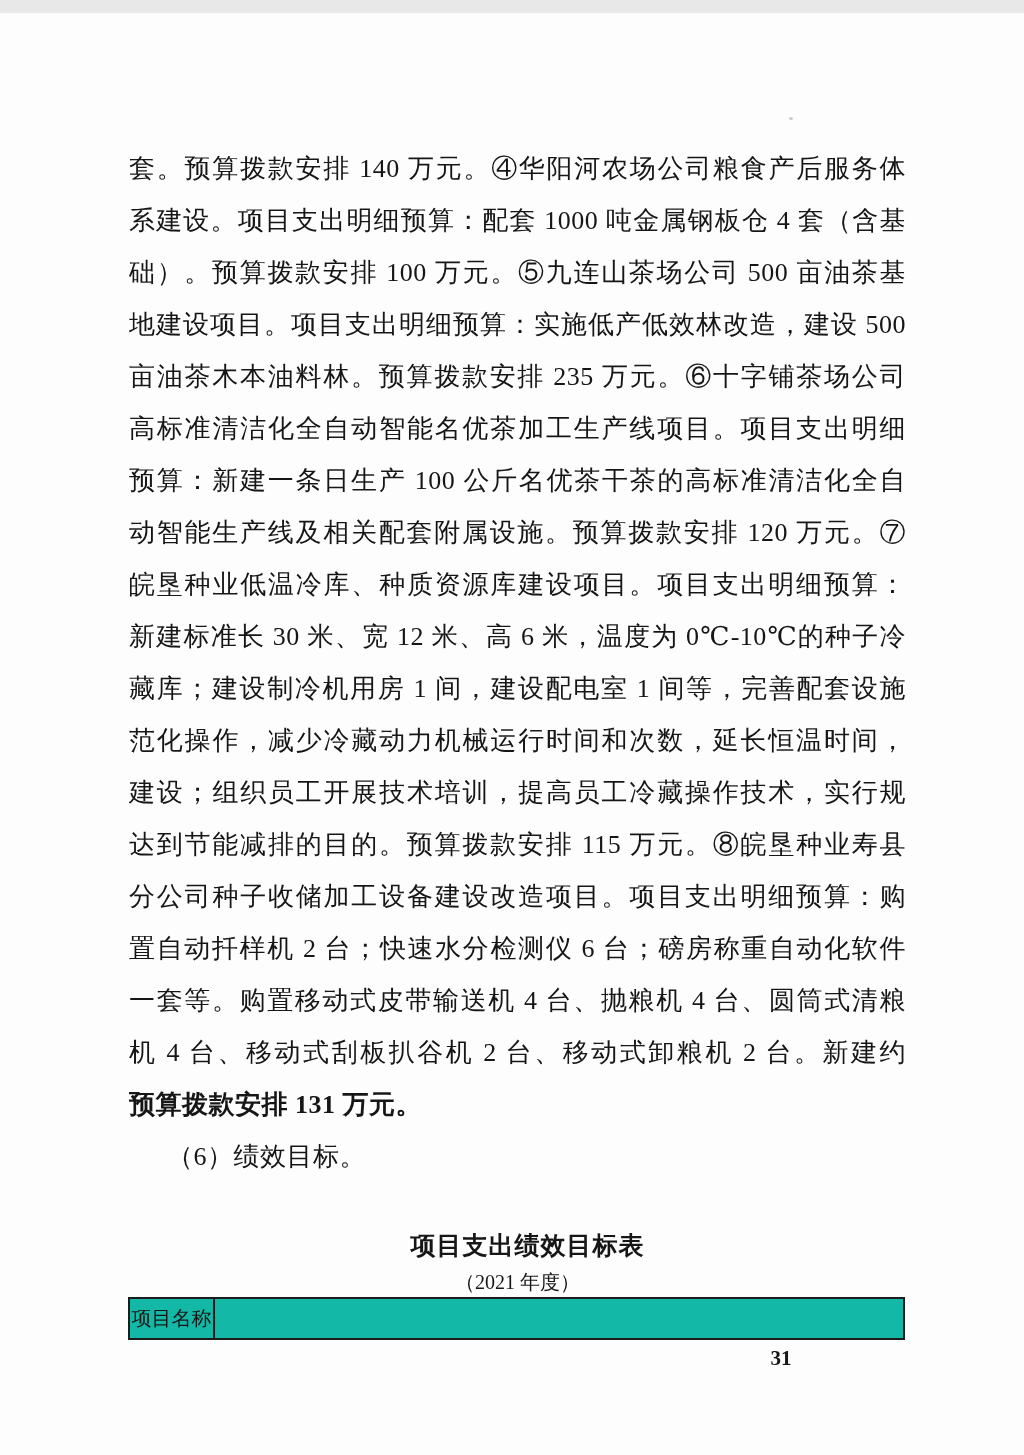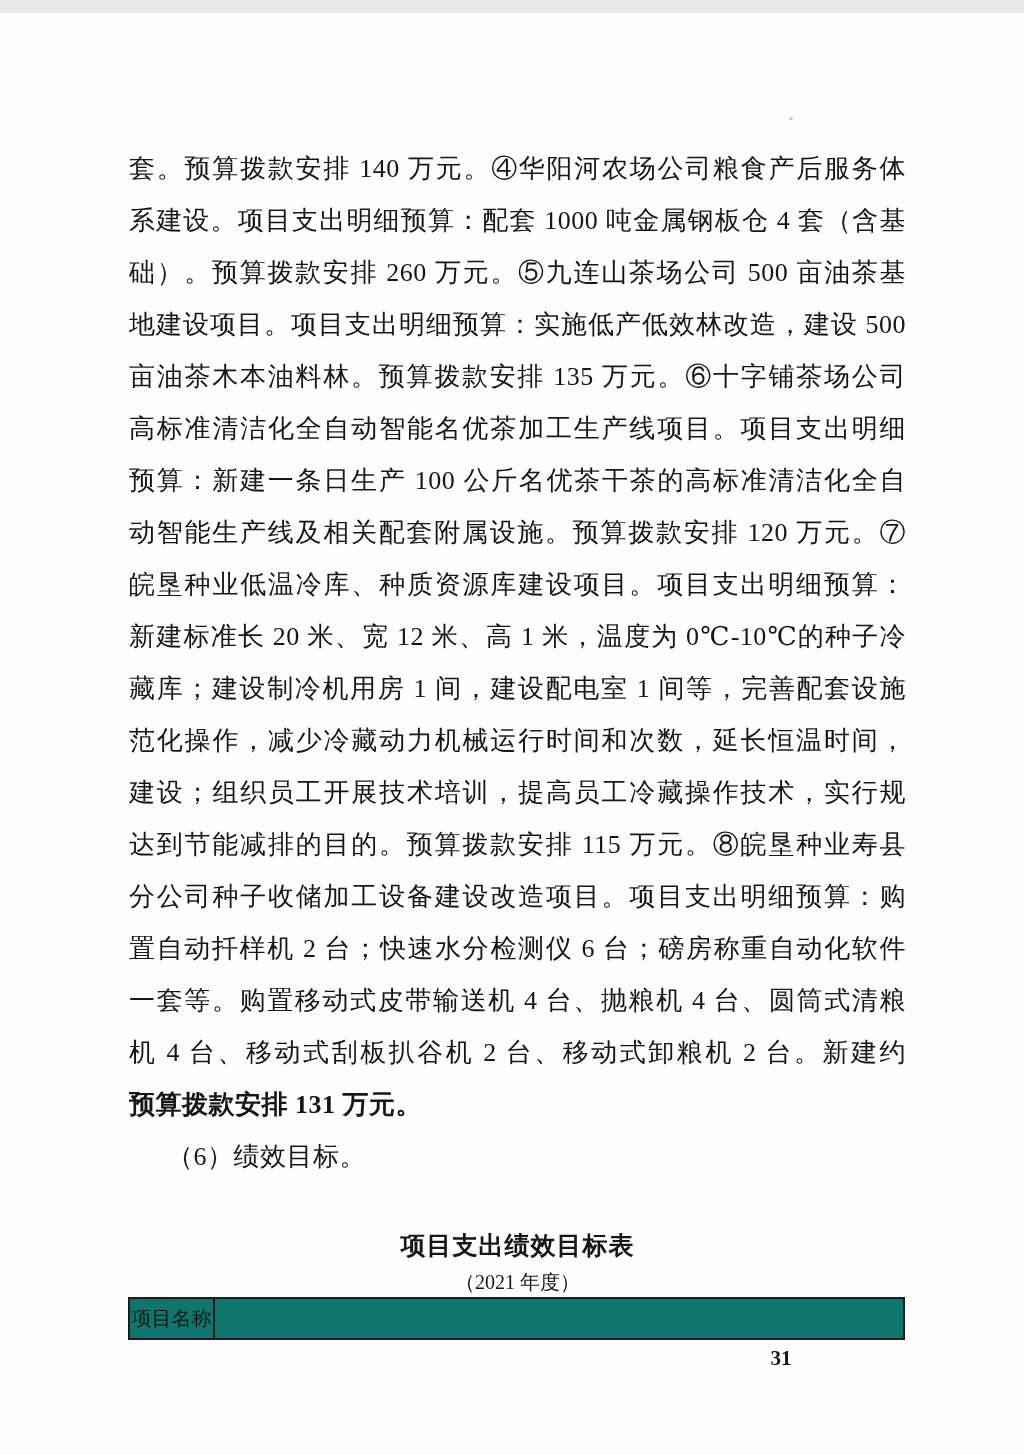--- a/index.html
+++ b/index.html
@@ -42,21 +42,21 @@
   }
   .line.indent {
     padding-left: 38px;
     text-align: left;
     text-align-last: left;
   }
   
   .section-title {
     position: absolute;
     top: 1214px;
-    left: 129px;
+    left: 139px;
     width: 777px;
     text-align: center;
     font-family: "Liberation Sans", "DejaVu Sans", sans-serif;
     font-weight: 700;
     font-size: 25px;
     line-height: 36px;
     letter-spacing: 1px;
   }
   .section-subtitle {
     position: absolute;
@@ -70,21 +70,21 @@
   
   .goal-table {
     position: absolute;
     top: 1284px;
     left: 128px;
     width: 777px;
     height: 43px;
     box-sizing: border-box;
     border: 2px solid #1c1c1c;
     display: flex;
-    background: #0f766e;
+    background: #14b8a6;
   }
   .goal-table .cell {
     display: flex;
     align-items: center;
     justify-content: center;
     font-size: 20px;
     box-sizing: border-box;
   }
   .goal-table .head-cell {
     width: 85px;
@@ -123,28 +123,28 @@
 </head>
 <body>
 
 <div class="page">
 
   <span class="scan-speck"></span>
 
   <div class="body-text">
     <div class="line">套。预算拨款安排 140 万元。④华阳河农场公司粮食产后服务体</div>
     <div class="line">系建设。项目支出明细预算：配套 1000 吨金属钢板仓 4 套（含基</div>
-    <div class="line">础）。预算拨款安排 260 万元。⑤九连山茶场公司 500 亩油茶基</div>
+    <div class="line">础）。预算拨款安排 100 万元。⑤九连山茶场公司 500 亩油茶基</div>
     <div class="line">地建设项目。项目支出明细预算：实施低产低效林改造，建设 500</div>
-    <div class="line">亩油茶木本油料林。预算拨款安排 135 万元。⑥十字铺茶场公司</div>
+    <div class="line">亩油茶木本油料林。预算拨款安排 235 万元。⑥十字铺茶场公司</div>
     <div class="line">高标准清洁化全自动智能名优茶加工生产线项目。项目支出明细</div>
     <div class="line">预算：新建一条日生产 100 公斤名优茶干茶的高标准清洁化全自</div>
     <div class="line">动智能生产线及相关配套附属设施。预算拨款安排 120 万元。⑦</div>
     <div class="line">皖垦种业低温冷库、种质资源库建设项目。项目支出明细预算：</div>
-    <div class="line">新建标准长 20 米、宽 12 米、高 1 米，温度为 0℃-10℃的种子冷</div>
+    <div class="line">新建标准长 30 米、宽 12 米、高 6 米，温度为 0℃-10℃的种子冷</div>
     <div class="line">藏库；建设制冷机用房 1 间，建设配电室 1 间等，完善配套设施</div>
     <div class="line">范化操作，减少冷藏动力机械运行时间和次数，延长恒温时间，</div>
     <div class="line">建设；组织员工开展技术培训，提高员工冷藏操作技术，实行规</div>
     <div class="line">达到节能减排的目的。预算拨款安排 115 万元。⑧皖垦种业寿县</div>
     <div class="line">分公司种子收储加工设备建设改造项目。项目支出明细预算：购</div>
     <div class="line">置自动扦样机 2 台；快速水分检测仪 6 台；磅房称重自动化软件</div>
     <div class="line">一套等。购置移动式皮带输送机 4 台、抛粮机 4 台、圆筒式清粮</div>
     <div class="line">机 4 台、移动式刮板扒谷机 2 台、移动式卸粮机 2 台。新建约 1800</div>
     <div class="line flush-left">预算拨款安排 131 万元。</div>
     <div class="line indent">（6）绩效目标。</div>

